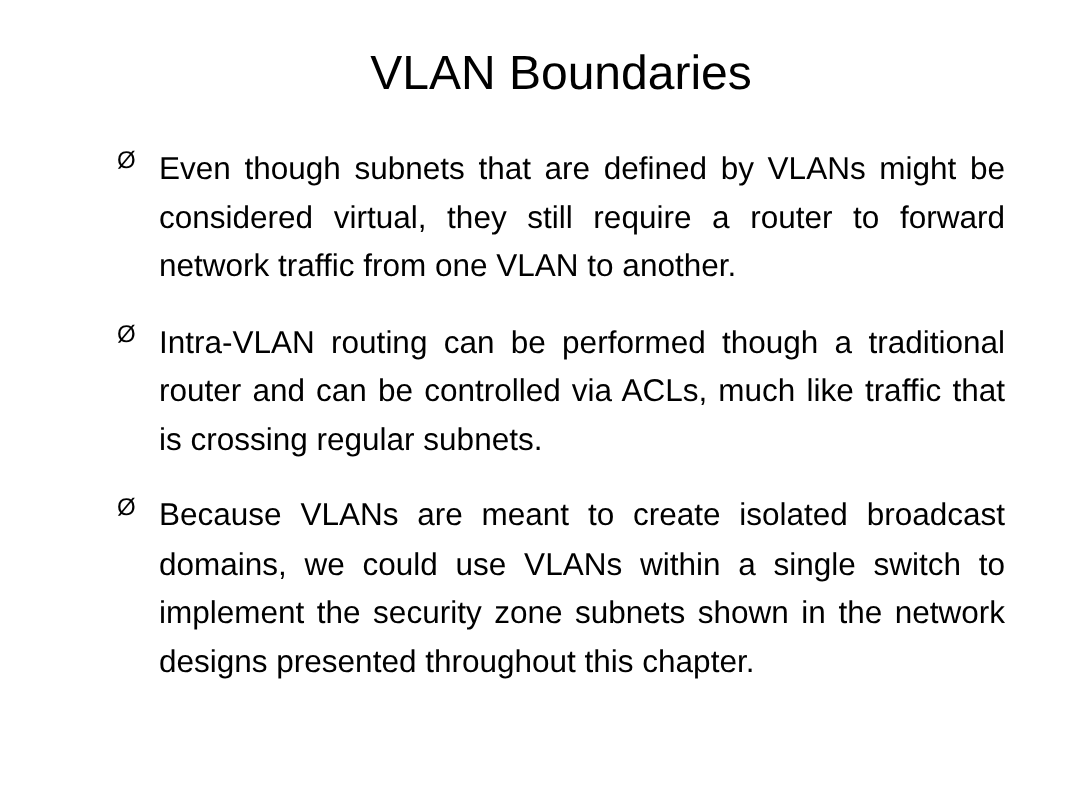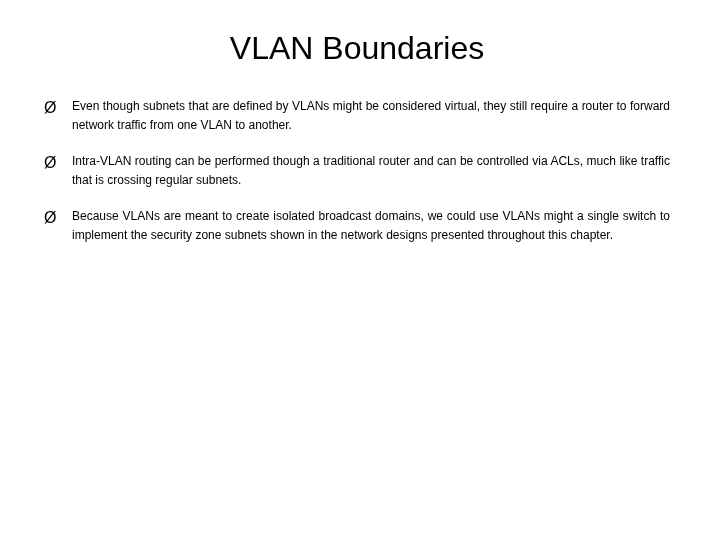--- a/index.html
+++ b/index.html
@@ -12,21 +12,21 @@
       width: 720px;
       height: 540px;
       background-color: #ffffff;
       font-family: Arial, sans-serif;
       overflow: hidden;
     }
 
     .page {
       width: 720px;
       height: 540px;
-      padding: 30px 50px 30px 44px;
+      padding: 30px 50px 30px 78px;
       display: flex;
       flex-direction: column;
     }
 
     .title {
       font-size: 32px;
       font-weight: normal;
       text-align: center;
       margin-bottom: 30px;
       color: #000000;
@@ -47,21 +47,21 @@
 
     .bullet-symbol {
       font-size: 16px;
       color: #000000;
       margin-top: 2px;
       flex-shrink: 0;
       min-width: 18px;
     }
 
     .bullet-text {
-      font-size: 12px;
+      font-size: 21px;
       line-height: 1.55;
       color: #000000;
       text-align: justify;
     }
   </style>
 </head>
 <body>
 
 <div class="page">
   <h1 class="title">VLAN Boundaries</h1>
@@ -73,17 +73,17 @@
       <span class="bullet-text">Even  though  subnets  that  are  defined  by  VLANs  might  be considered virtual, they still require a router to forward network traffic from one VLAN to another.</span>
     </div>
 
     <div class="bullet-item">
       <span class="bullet-symbol">Ø</span>
       <span class="bullet-text">Intra-VLAN routing can be performed though a traditional router and can be controlled via ACLs, much like traffic that is crossing regular subnets.</span>
     </div>
 
     <div class="bullet-item">
       <span class="bullet-symbol">Ø</span>
-      <span class="bullet-text">Because VLANs are meant to create isolated broadcast domains, we could use VLANs might a single switch to implement the security zone subnets shown in the network designs presented throughout this chapter.</span>
+      <span class="bullet-text">Because VLANs are meant to create isolated broadcast domains, we could use VLANs within a single switch to implement the security zone subnets shown in the network designs presented throughout this chapter.</span>
     </div>
 
   </div>
 </div>
 
 </body></html>

